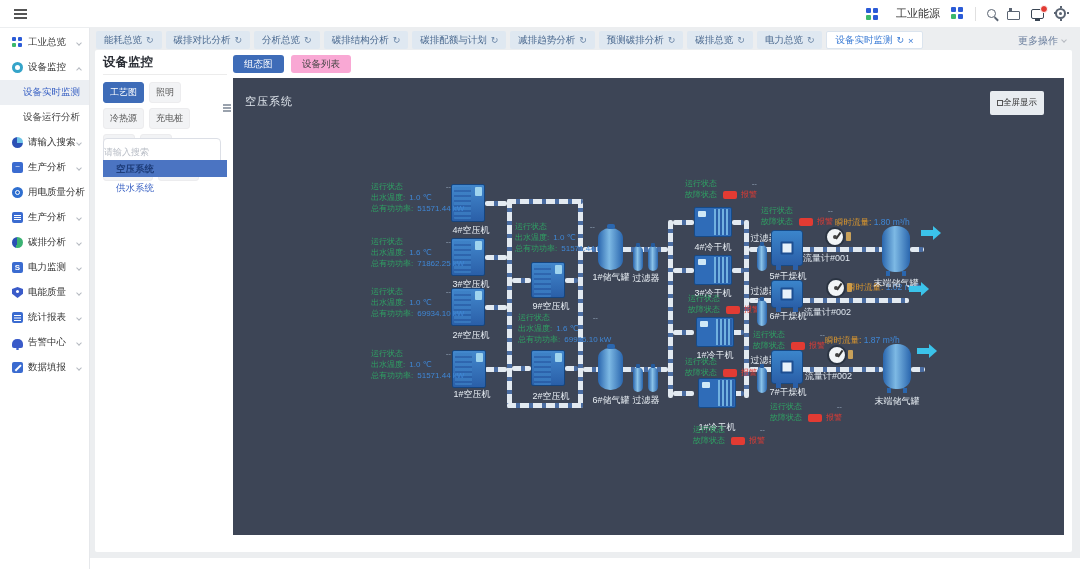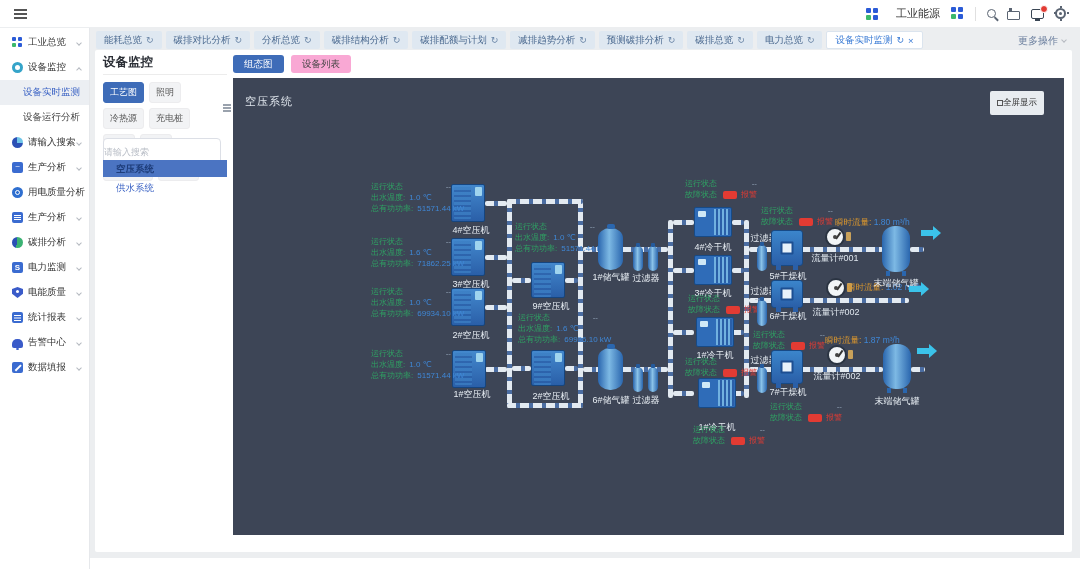--- a/index.html
+++ b/index.html
@@ -109,21 +109,21 @@
   .tap{position:absolute;width:5px;height:9px;background:#c9a15a;border-radius:1px}
   .arrowr{position:absolute;height:6px;background:#3bc3ea}
   .arrowr::after{content:'';position:absolute;right:-8px;top:-4px;border-left:8px solid #3bc3ea;border-top:7px solid transparent;border-bottom:7px solid transparent}
   .dlabel{position:absolute;width:56px;color:#e6ecf2;font-size:9px;text-align:center;white-space:nowrap}
   .info,.st{position:absolute}
   .il{display:flex;gap:4px;font-size:8px;line-height:11px;white-space:nowrap;align-items:center;width:80px}
   .st .il{width:72px}
   .lg{color:#2fa263}.lb{color:#3f87d6}.dash{color:#8fa0b4;margin-left:auto}.lr{color:#e23b33}.lo{color:#d7952f}
   .bdg{width:16px;height:8px;background:#e23b33;border-radius:2px;margin-left:2px}
   .fl{position:absolute;font-size:8.5px;white-space:nowrap}
-  .fmlbl{position:absolute;width:64px;text-align:center;font-size:9px;color:#dfe6ee;white-space:nowrap}
+  .fmlbl{position:absolute;width:64px;text-align:left;font-size:9px;color:#dfe6ee;white-space:nowrap}
   .footer{position:absolute;left:0;top:558px;width:1080px;height:11px;background:#fff}
 </style>
 </head>
 <body>
 
 <div id="page">
 
   <div class="tophdr">
     <div class="iburger"></div>
     <div class="hright">

